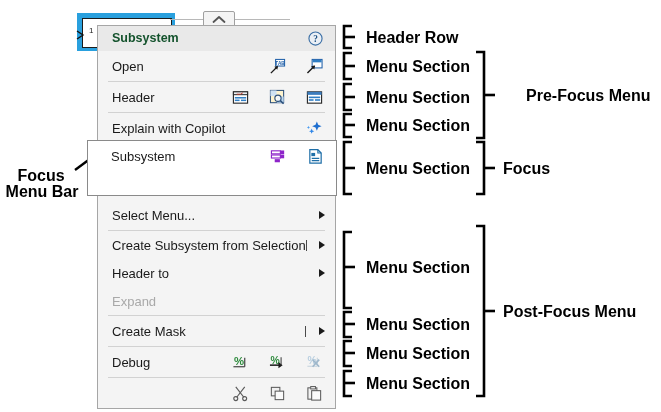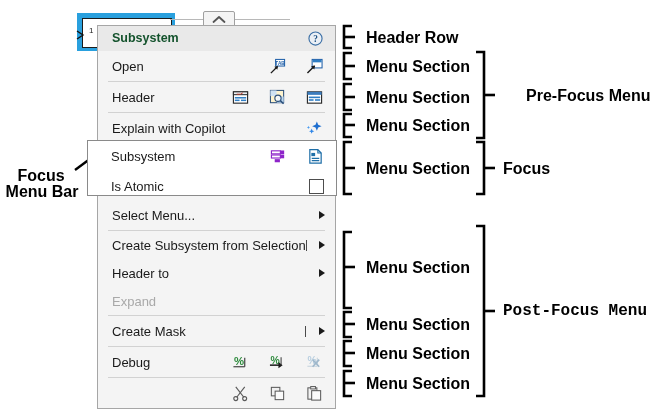--- a/index.html
+++ b/index.html
@@ -352,26 +352,20 @@
         <span>
           <svg class="ic" viewBox="0 0 18 18">
             <path d="M3 1.8 L11.5 1.8 L15 5.3 L15 16 L3 16 Z" fill="#ffffff" stroke="#1f6fa8" stroke-width="1.3"></path>
             <path d="M11.5 1.8 L11.5 5.3 L15 5.3" fill="none" stroke="#1f6fa8" stroke-width="1.2"></path>
             <rect x="4.6" y="5.2" width="4" height="3.4" fill="#1f6fa8"></rect>
             <path d="M5 11 L13 11 M5 13.4 L13 13.4" stroke="#1f6fa8" stroke-width="1.2"></path>
           </svg>
         </span>
       </span>
     </div>
-    <div class="m-row">
-      <span class="m-label">Is Atomic</span>
-      <span class="m-icons">
-        <span class="chk"></span>
-      </span>
-    </div>
   </div>
 
   <svg class="anno" viewBox="0 0 661 412">
     <g stroke="#000" stroke-width="2.6" fill="none" stroke-linecap="butt">
 
       <path d="M352 26 L344 26 L344 48 L352 48"></path>
         <path d="M344 37 L355 37"></path>
 
       <path d="M352 53 L344 53 L344 79 L352 79"></path>
         <path d="M344 66 L355 66"></path>
@@ -415,18 +409,18 @@
   <div class="anno-txt" style="left:366px;top:90px;">Menu Section</div>
   <div class="anno-txt" style="left:366px;top:118px;">Menu Section</div>
   <div class="anno-txt" style="left:366px;top:161px;">Menu Section</div>
   <div class="anno-txt" style="left:366px;top:260px;">Menu Section</div>
   <div class="anno-txt" style="left:366px;top:317px;">Menu Section</div>
   <div class="anno-txt" style="left:366px;top:346px;">Menu Section</div>
   <div class="anno-txt" style="left:366px;top:376px;">Menu Section</div>
 
   <div class="anno-txt" style="left:526px;top:88px;">Pre-Focus Menu</div>
   <div class="anno-txt" style="left:503px;top:161px;">Focus</div>
-  <div class="anno-txt" style="left:503px;top:304px;font-family:Liberation Mono, monospace;">Post-Focus Menu</div>
+  <div class="anno-txt" style="left:503px;top:304px;">Post-Focus Menu</div>
 
   <div class="anno-txt left" style="left:10px;top:168px;width:62px;">Focus</div>
   <div class="anno-txt left" style="left:4px;top:184px;width:76px;">Menu Bar</div>
 
 </div>
 
 </body></html>

